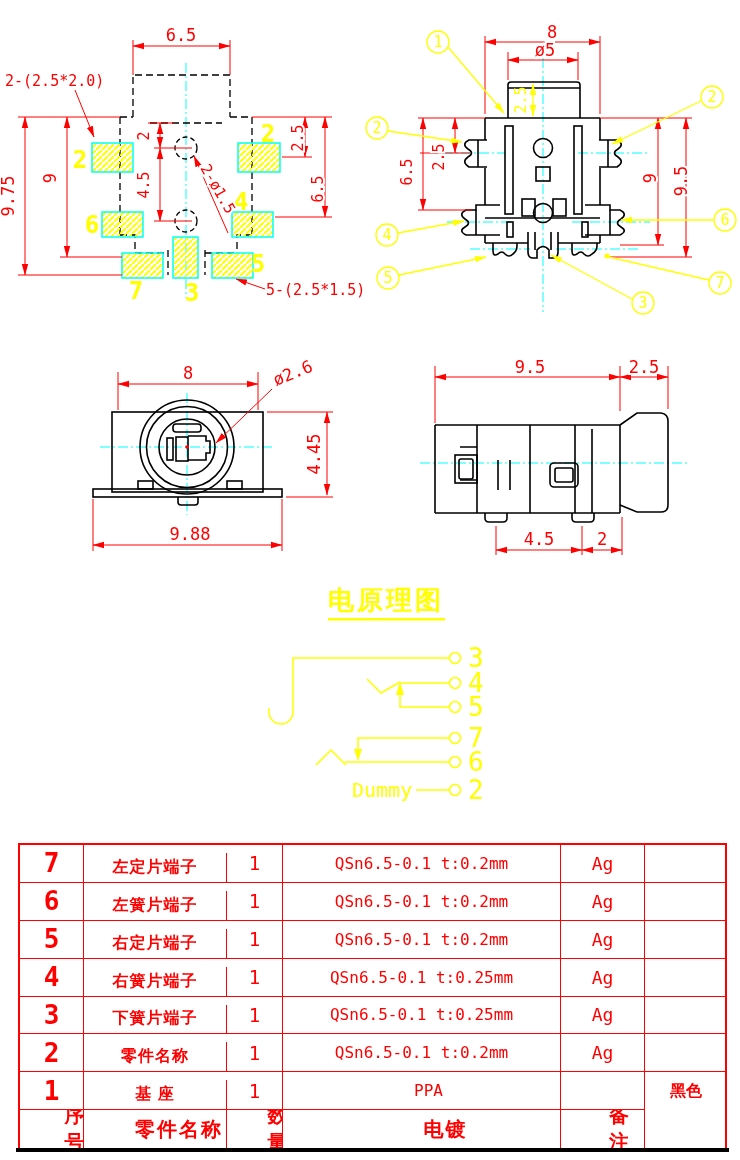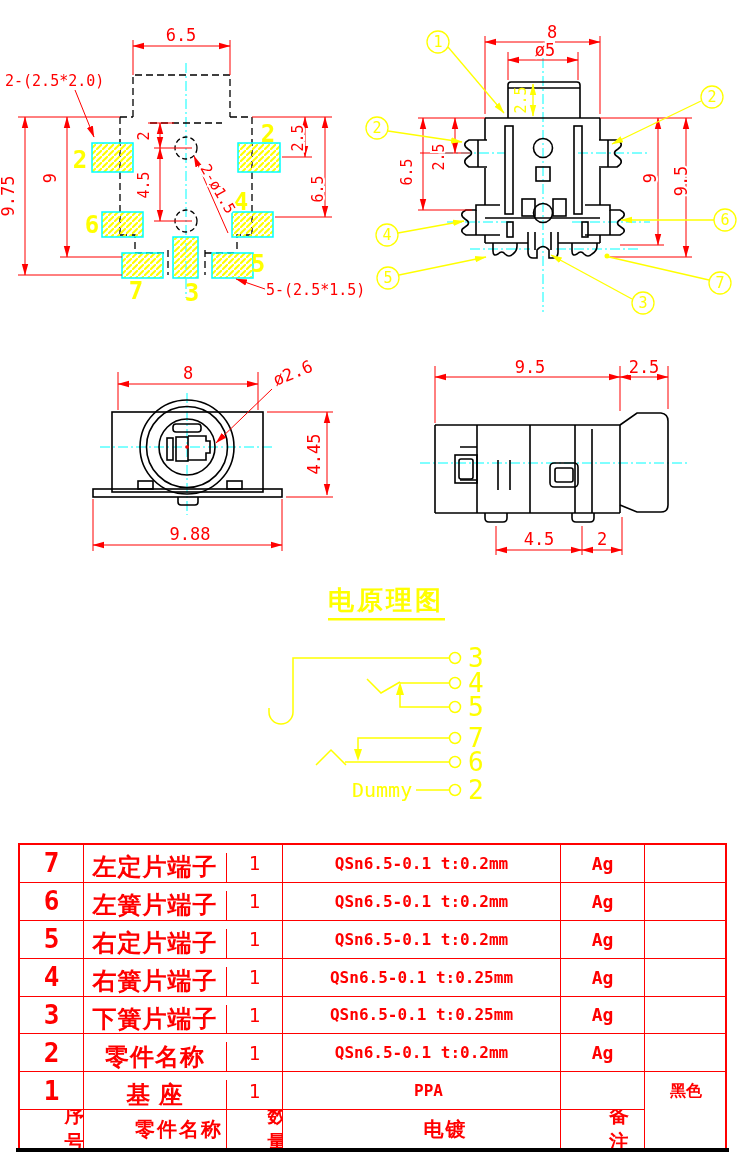--- a/index.html
+++ b/index.html
@@ -22,25 +22,25 @@
   .padr{fill:url(#hatch);stroke:#00ffff;stroke-width:1.5;}
   
   #bom{position:absolute;left:18px;top:843px;width:709px;height:307px;
        display:grid;grid-template-columns:64px 143px 56px 278px 84px 82px;
        grid-template-rows:repeat(8,1fr);border:2px solid #ff0000;box-sizing:border-box;}
   #bom .cell{border-right:1.5px solid #ff0000;border-bottom:1.5px solid #ff0000;
        display:flex;align-items:center;justify-content:center;color:#ff0000;overflow:hidden;}
   #bom .cell:nth-child(6n){border-right:none;}
   #bom .cell:nth-last-child(-n+6){border-bottom:none;}
   .c-seq{font-family:"DejaVu Sans Mono",monospace;font-size:26px;font-weight:bold;}
-  .c-name{font-size:24px;font-weight:bold;letter-spacing:1px;margin-top:8px;}
+  .c-name{font-size:16px;font-weight:bold;letter-spacing:1px;margin-top:8px;}
   .c-qty{font-family:"DejaVu Sans Mono",monospace;font-size:19px;}
-  .c-mat{font-family:"DejaVu Sans Mono",monospace;font-size:16px;font-weight:bold;}
+  .c-mat{font-family:"DejaVu Sans Mono",monospace;font-size:16px;font-weight:normal;}
   .c-mat.left{justify-content:flex-start;padding-left:14px;}
-  .c-plat{font-family:"DejaVu Sans Mono",monospace;font-size:18px;font-weight:bold;}
+  .c-plat{font-family:"DejaVu Sans Mono",monospace;font-size:18px;font-weight:normal;}
   .c-note{font-size:16px;font-weight:bold;}
   .c-head{font-size:20px;font-weight:bold;letter-spacing:2px;padding-left:48px;}
   #blackbar{position:absolute;left:16px;top:1148px;width:713px;height:4px;background:#000;}
 </style>
 </head>
 <body>
 
 <div id="sheet">
 
 <svg style="left:0;top:15px;" width="355" height="305" viewBox="0 15 355 305">

